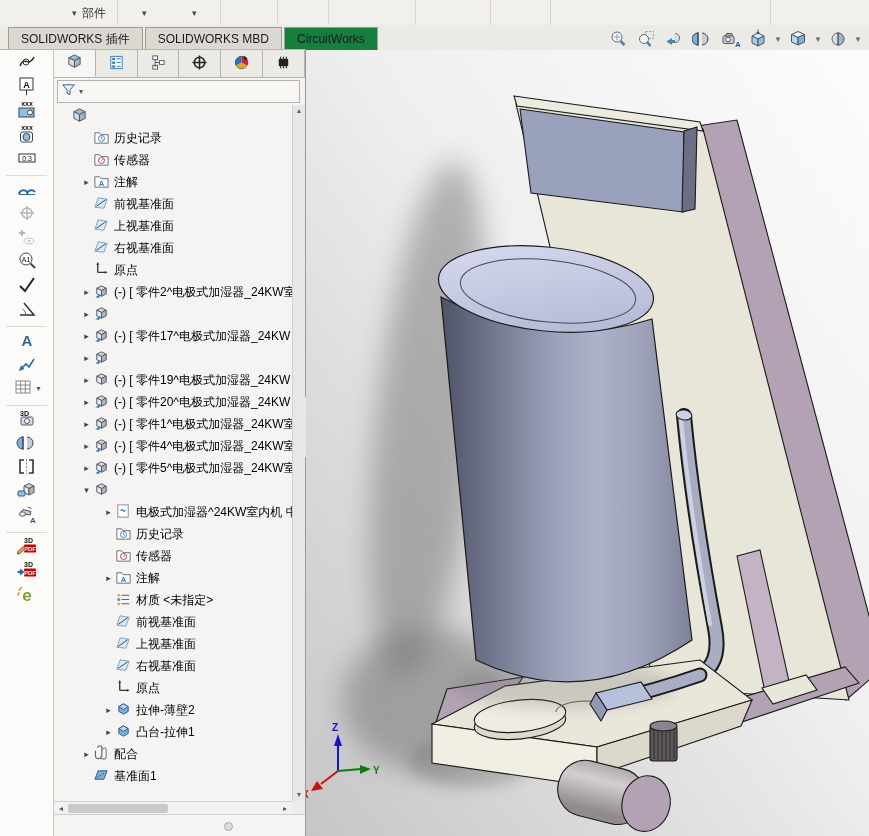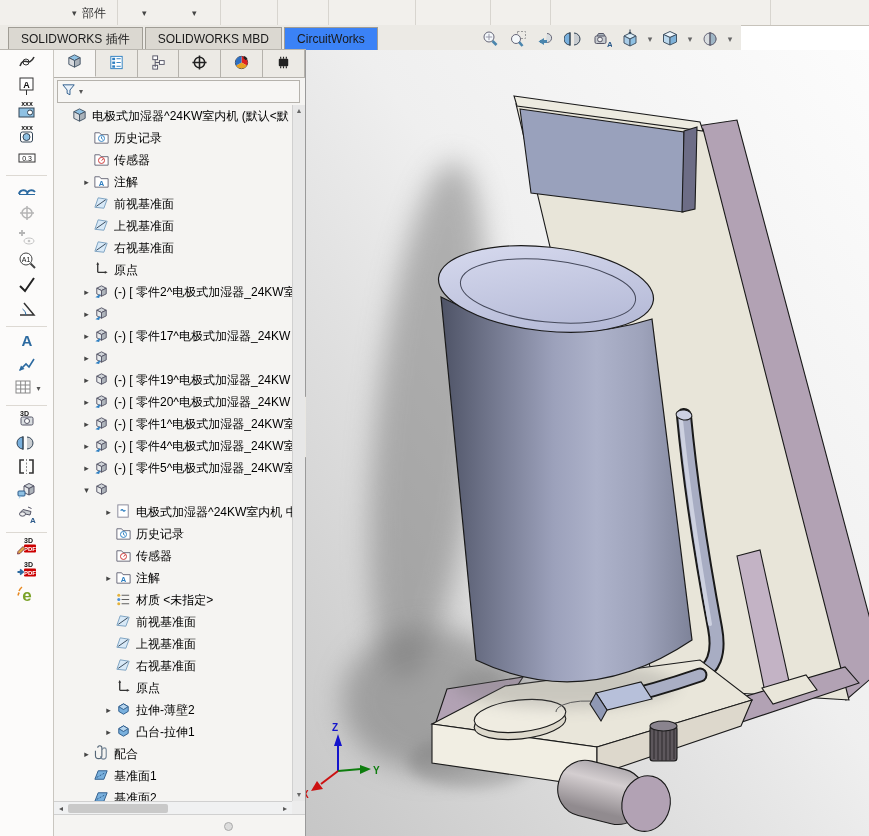--- a/index.html
+++ b/index.html
@@ -3,25 +3,25 @@
 <meta charset="utf-8">
 <style>
   html,body{margin:0;padding:0;background:#dcdcdc;}
   .app{position:relative;width:869px;height:836px;font-family:"Liberation Sans",sans-serif;font-size:12px;background:#fff;overflow:hidden;-webkit-user-select:none;user-select:none;}
   
   .ribbon{position:absolute;left:0;top:0;width:869px;height:25px;background:#f2f0ec;border-bottom:1px solid #c7c3bb;}
   .rb-label{position:absolute;left:82px;top:5px;color:#333;}
   .rb-caret{position:absolute;top:8px;font-size:9px;color:#444;cursor:default;}
   .rb-sep{position:absolute;top:0;width:1px;height:25px;background:#d8d5cf;}
   
-  .tabrow{position:absolute;left:0;top:25px;width:741px;height:25px;background:#eceae5;}
+  .tabrow{position:absolute;left:0;top:25px;width:869px;height:25px;background:#eceae5;}
   .tabrow-border{position:absolute;left:0;top:49px;width:306px;height:1px;background:#b8b5ae;}
   .tabs{position:absolute;left:8px;bottom:0;display:flex;}
   .tab{height:22px;line-height:22px;padding:0 12px;border:1px solid #a09d95;border-bottom:none;background:#dbd8d1;color:#1a1a1a;margin-right:2px;white-space:nowrap;cursor:default;}
-  .tab.active{background:#3b82f6;}
+  .tab.active{background:#15803d;}
   .hud{position:absolute;right:6px;top:3px;display:flex;align-items:center;gap:2px;}
   .hud-btn{width:26px;height:22px;display:flex;align-items:center;justify-content:center;cursor:default;}
   .hud-caret{width:10px;font-size:9px;color:#666;text-align:center;cursor:default;}
   
   .ltb{position:absolute;left:0;top:50px;width:54px;height:786px;background:#fcfbfa;border-right:1px solid #c9c6c0;box-sizing:border-box;}
   .ltb-slot{width:54px;height:24px;display:flex;align-items:center;justify-content:center;cursor:default;}
   .ltb-sep{height:5px;border-bottom:1px solid #ddd9d3;margin:0 6px 1px 6px;}
   
   .fm{position:absolute;left:54px;top:50px;width:252px;height:786px;background:#f5f4f2;border-right:1px solid #9a9a9a;box-sizing:border-box;}
   .fm-tabs{position:absolute;left:0;top:0;right:0;height:27px;display:flex;background:#eceae5;border-bottom:1px solid #b5b2ac;}
@@ -352,21 +352,20 @@
       <span class="filter-caret">▾</span>
     </div>
     <div class="tree" id="tree">
         <div class="trow" style="padding-left:4px">
           <span class="t-arrow"></span>
           <span class="t-icon"><svg width="17" height="17" viewBox="0 0 18 18">
               <polygon points="9,2 15,5 9,8 3,5" fill="#8fc1e3" stroke="#456"></polygon>
               <polygon points="3,5 9,8 9,15 3,12" fill="#d7dade" stroke="#456"></polygon>
               <polygon points="15,5 9,8 9,15 15,12" fill="#aab2ba" stroke="#456"></polygon>
             </svg></span>
-          <span class="t-label">电极式加湿器^24KW室内机 (默认&lt;默</span>
         </div>
         <div class="trow" style="padding-left:26px">
           <span class="t-arrow"></span>
           <span class="t-icon"><svg width="17" height="17" viewBox="0 0 18 18">
               <path d="M2,4 h5 l1.5,2 H16 v9 H2 Z" fill="#fff" stroke="#667"></path>
               <circle cx="9" cy="10" r="3.2" fill="#fff" stroke="#2e7fc1"></circle>
               <path d="M9,8 v2 l1.5,1" stroke="#2e7fc1" fill="none"></path>
             </svg></span>
           <span class="t-label">历史记录</span>
         </div>
@@ -618,28 +617,20 @@
             </svg></span>
           <span class="t-label">配合</span>
         </div>
         <div class="trow" style="padding-left:26px">
           <span class="t-arrow"></span>
           <span class="t-icon"><svg width="17" height="17" viewBox="0 0 18 18">
               <polygon points="2,13 5.5,4 15,4 11.5,13" fill="#79b0dd" stroke="#2c5a8a"></polygon>
               <line x1="4" y1="11" x2="13" y2="6" stroke="#2c5a8a" stroke-dasharray="2,1.5"></line>
             </svg></span>
           <span class="t-label">基准面1</span>
-        </div>
-        <div class="trow" style="padding-left:26px">
-          <span class="t-arrow"></span>
-          <span class="t-icon"><svg width="17" height="17" viewBox="0 0 18 18">
-              <polygon points="2,13 5.5,4 15,4 11.5,13" fill="#79b0dd" stroke="#2c5a8a"></polygon>
-              <line x1="4" y1="11" x2="13" y2="6" stroke="#2c5a8a" stroke-dasharray="2,1.5"></line>
-            </svg></span>
-          <span class="t-label">基准面2</span>
         </div>
       </div>
     <div class="vscroll">
       <span class="vs-arrow" style="top:0">▲</span>
       <span class="vs-arrow" style="bottom:0">▼</span>
     </div>
     <div class="hscroll">
       <span class="hs-arrow" style="left:1px">◂</span>
       <span class="hs-arrow" style="right:1px">▸</span>
       <span class="hs-thumb"></span>

